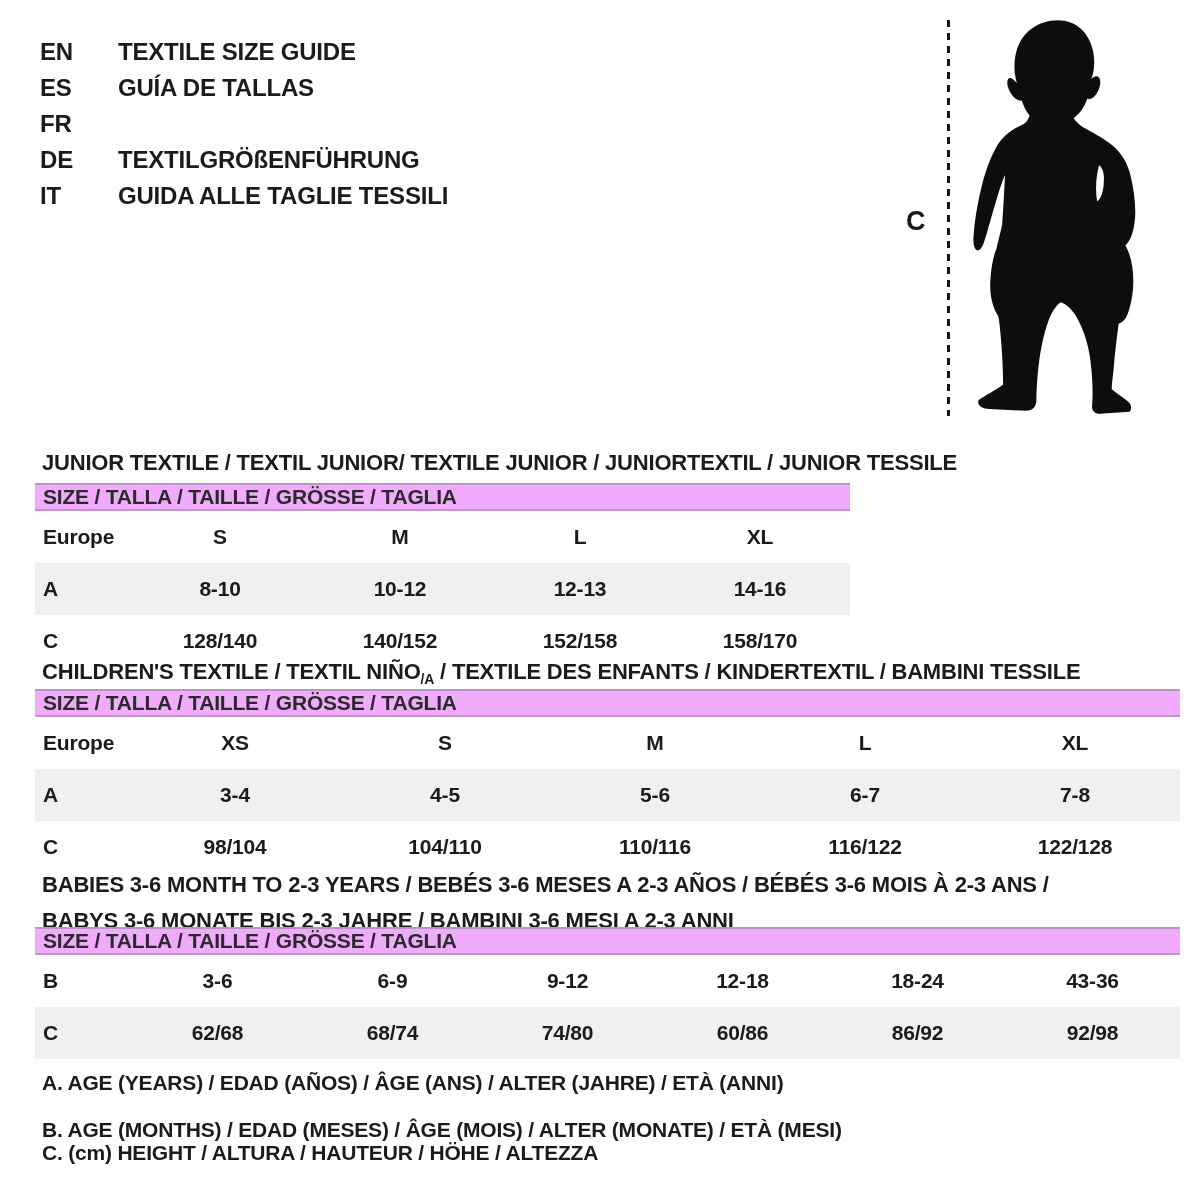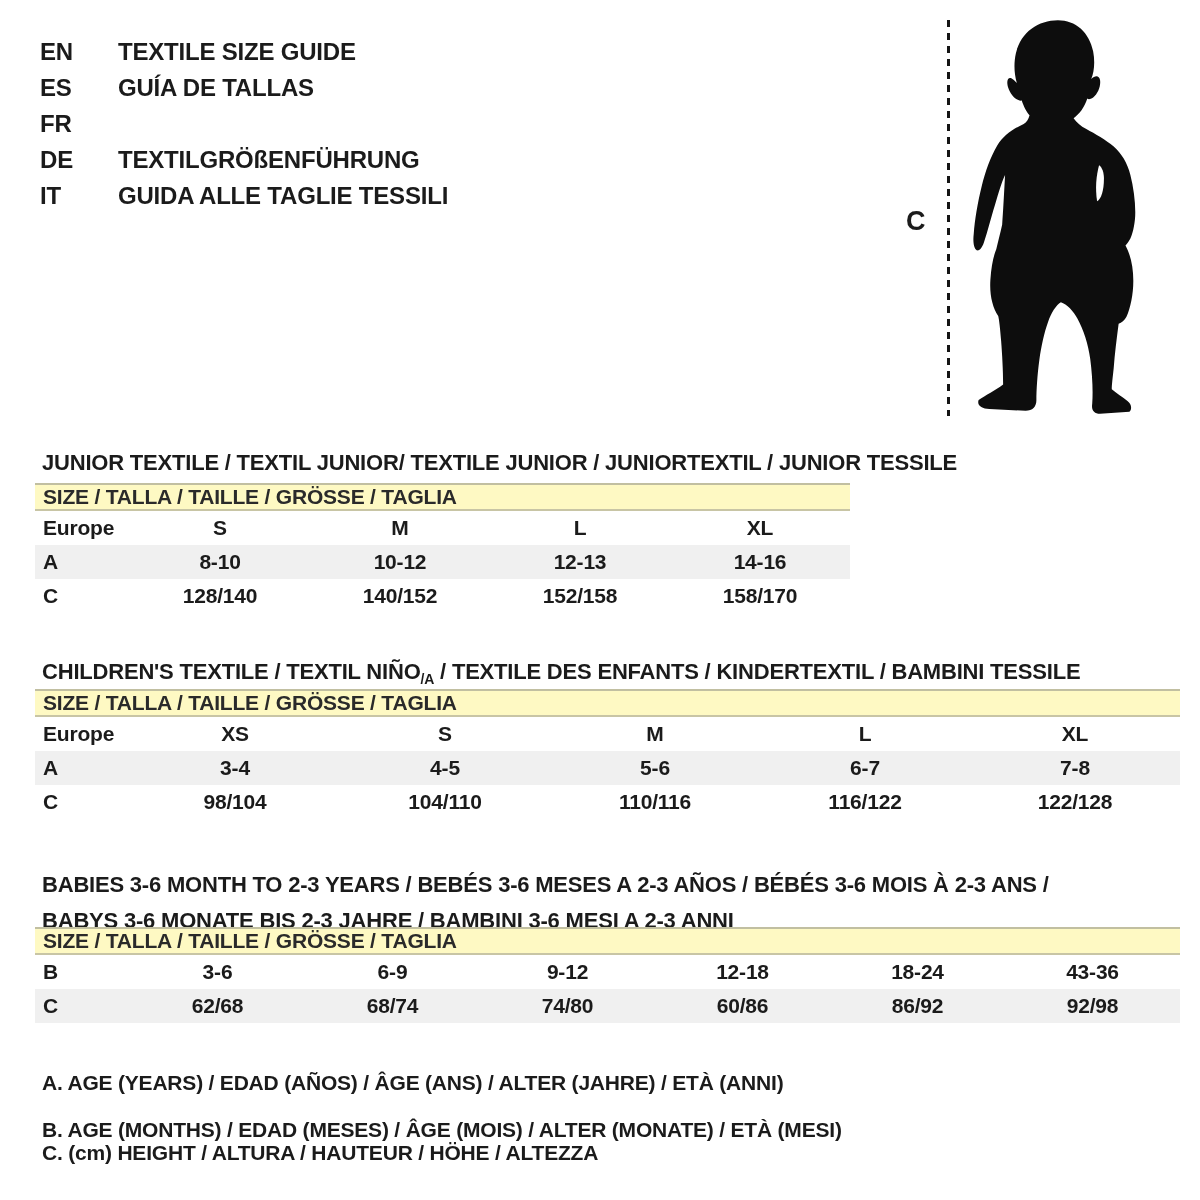--- a/index.html
+++ b/index.html
@@ -31,25 +31,25 @@
   #children-title{ top:641px; }
   #babies-title  { top:849px; line-height:36px; }
 
   
   .table { position:absolute; left:35px; }
   #t-junior   { top:483px; width:815px; }
   #t-children { top:689px; width:1145px; }
   #t-babies   { top:927px; width:1145px; }
 
   .size-bar {
-    height:28px; background:#fef9c3; display:flex; align-items:center;
+    height:28px; background:#f0abfc; display:flex; align-items:center;
     padding-left:8px; font-size:21px; font-weight:700; color:#2a2a2a;
     box-shadow: inset 0 2px 0 rgba(120,120,120,.45), inset 0 -2px 0 rgba(120,120,120,.4);
   }
-  .t-row { display:grid; height:34px; align-items:center; font-size:21px; font-weight:700; }
+  .t-row { display:grid; height:52px; align-items:center; font-size:21px; font-weight:700; }
   .t-row.shaded { background:#f0f0f0; }
   .t-row .cell { text-align:center; white-space:nowrap; }
   .t-row .cell.label { text-align:left; padding-left:8px; }
   .cols-junior   { grid-template-columns:95px repeat(4,1fr); }
   .cols-children { grid-template-columns:95px repeat(5,1fr); }
   .cols-babies   { grid-template-columns:95px repeat(6,1fr); }
 
   
   .legend-line { position:absolute; left:42px; font-size:21px; font-weight:700; white-space:nowrap; }
   #legend-a { top:1071px; }

